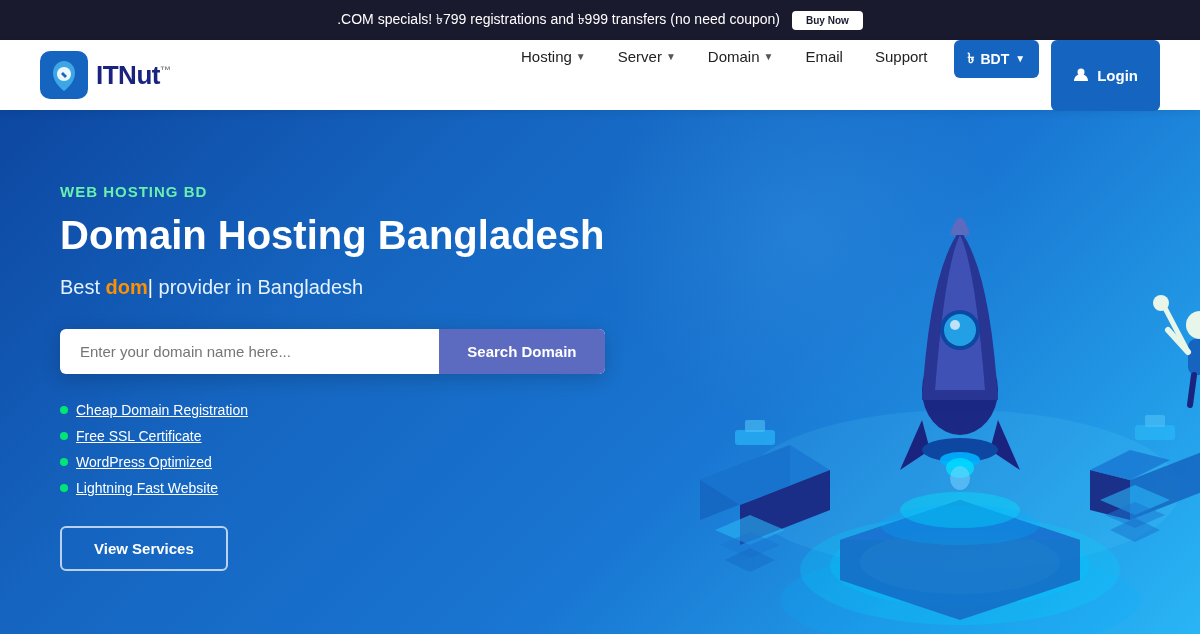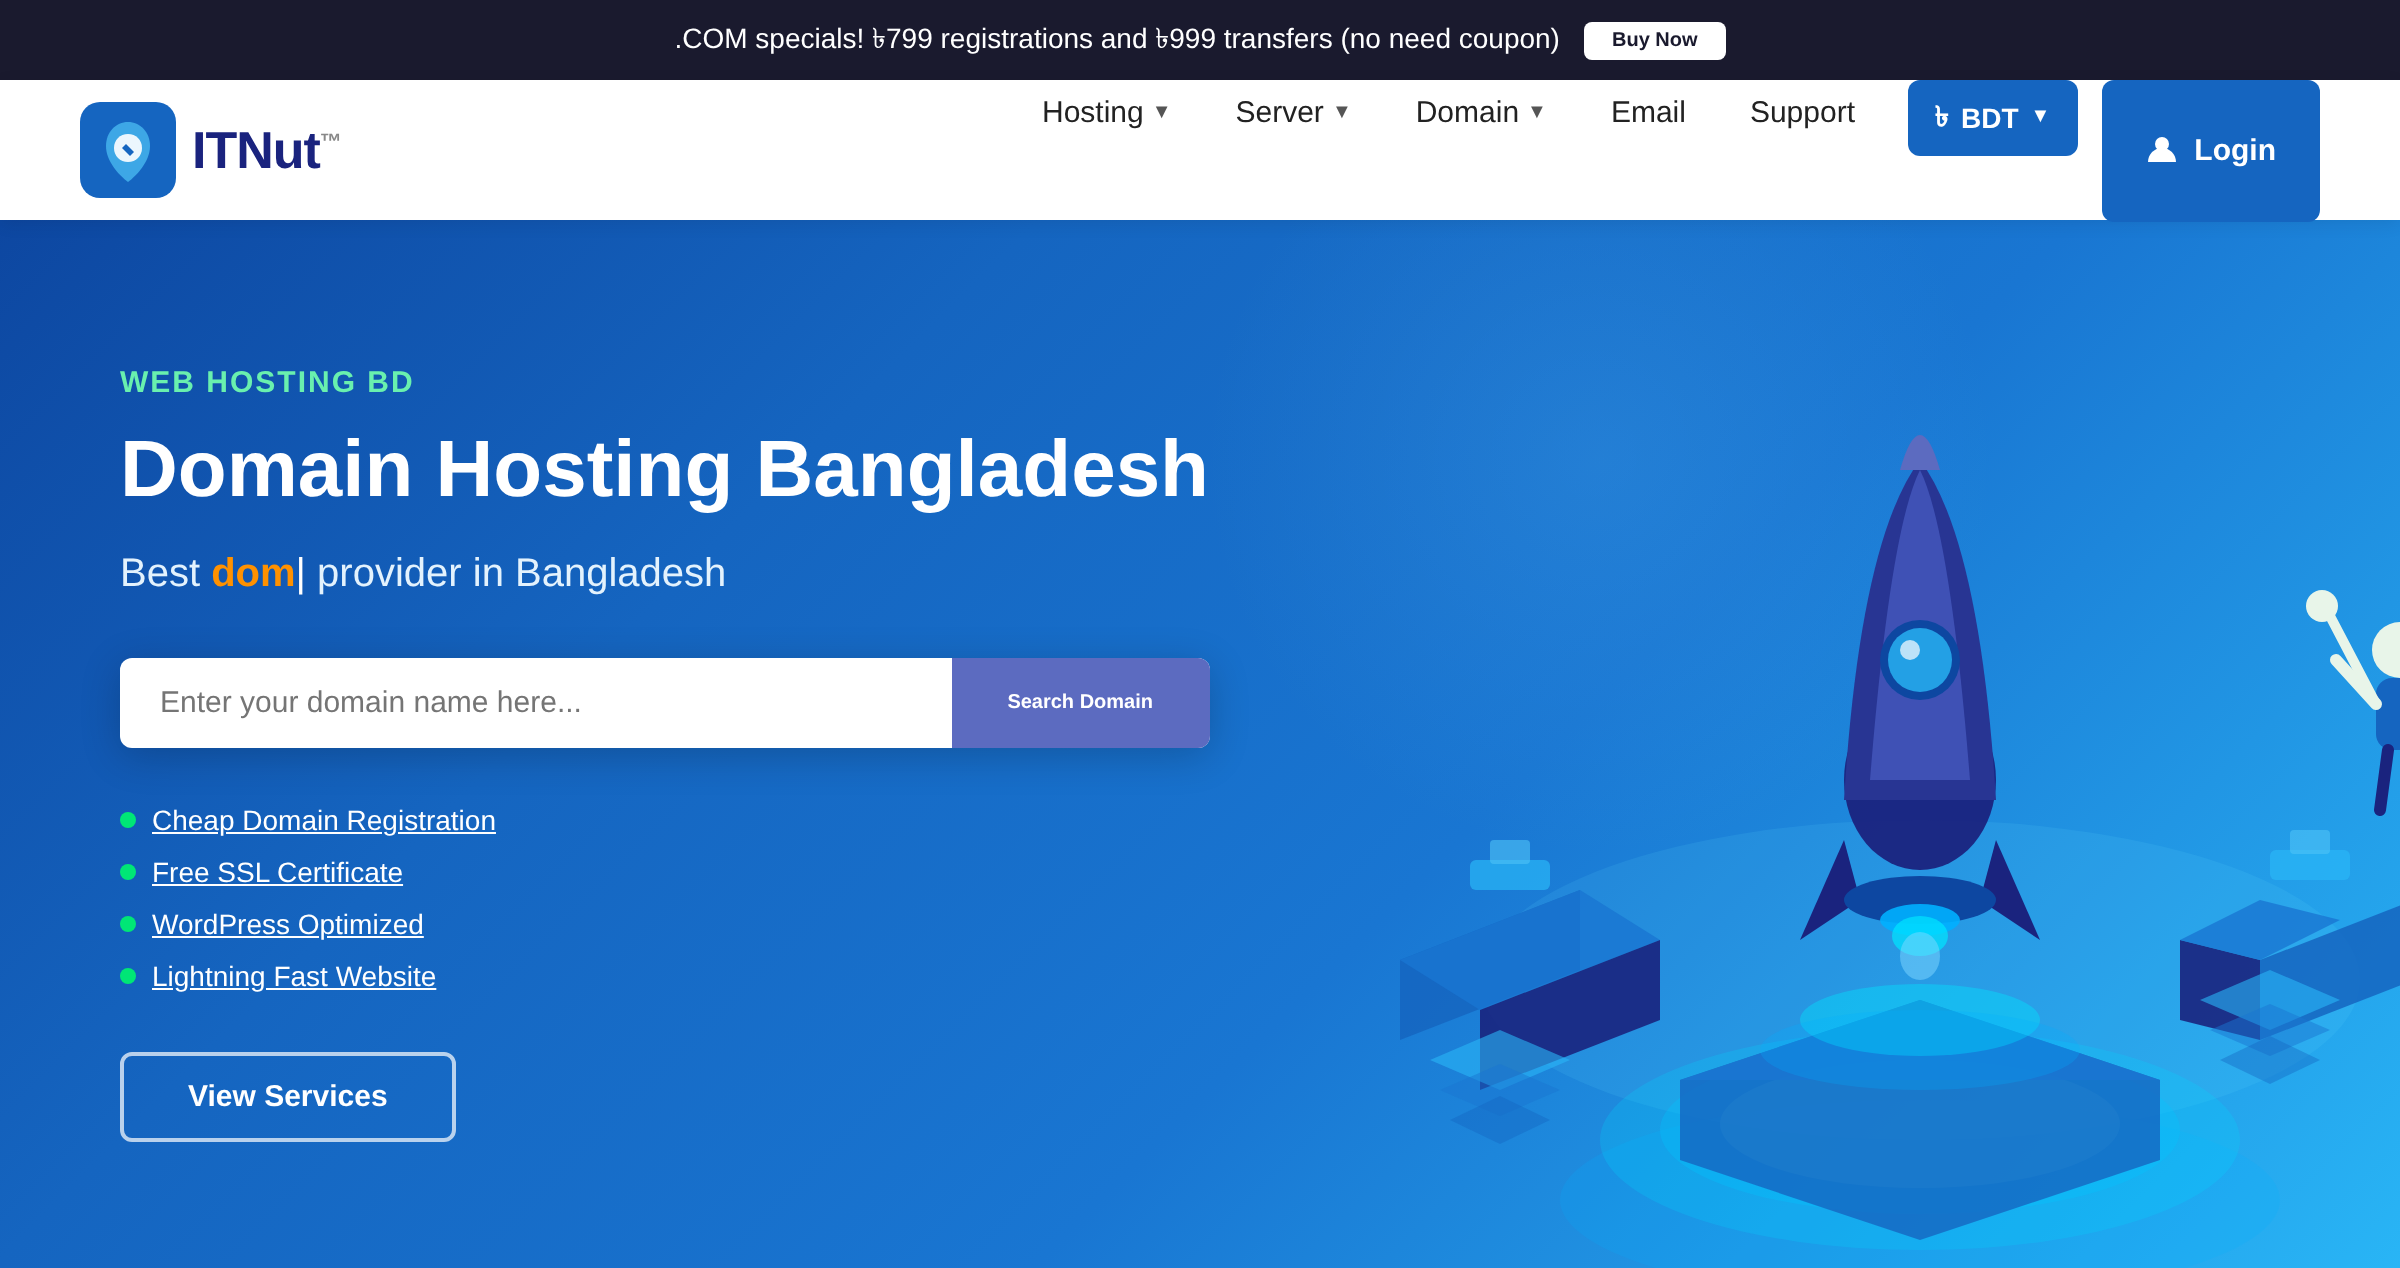--- a/index.html
+++ b/index.html
@@ -167,21 +167,21 @@
       padding: 14px 20px;
       font-size: 15px;
       color: #666;
       background: transparent;
     }
     .search-btn {
       background: #5c6bc0;
       color: #fff;
       border: none;
       padding: 9px 28px;
-      font-size: 10px;
+      font-size: 15px;
       font-weight: 600;
       cursor: pointer;
       margin-left: 36px;
     }
 
     .features-list {
       display: grid;
       grid-template-columns: 1fr;
       gap: 10px 30px;
       margin-bottom: 30px;

